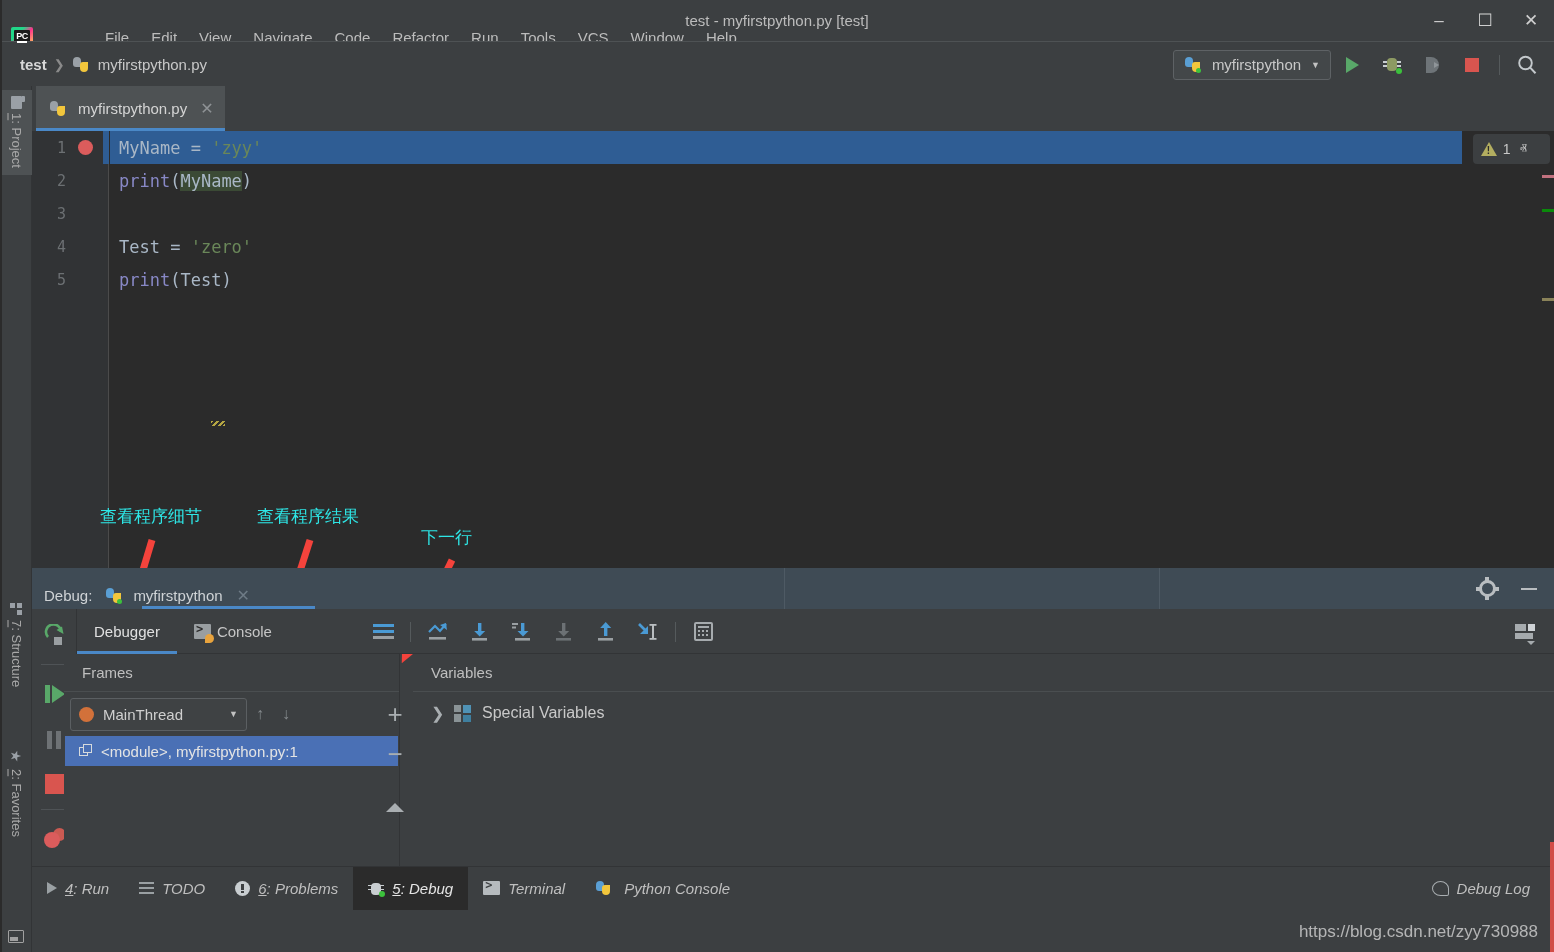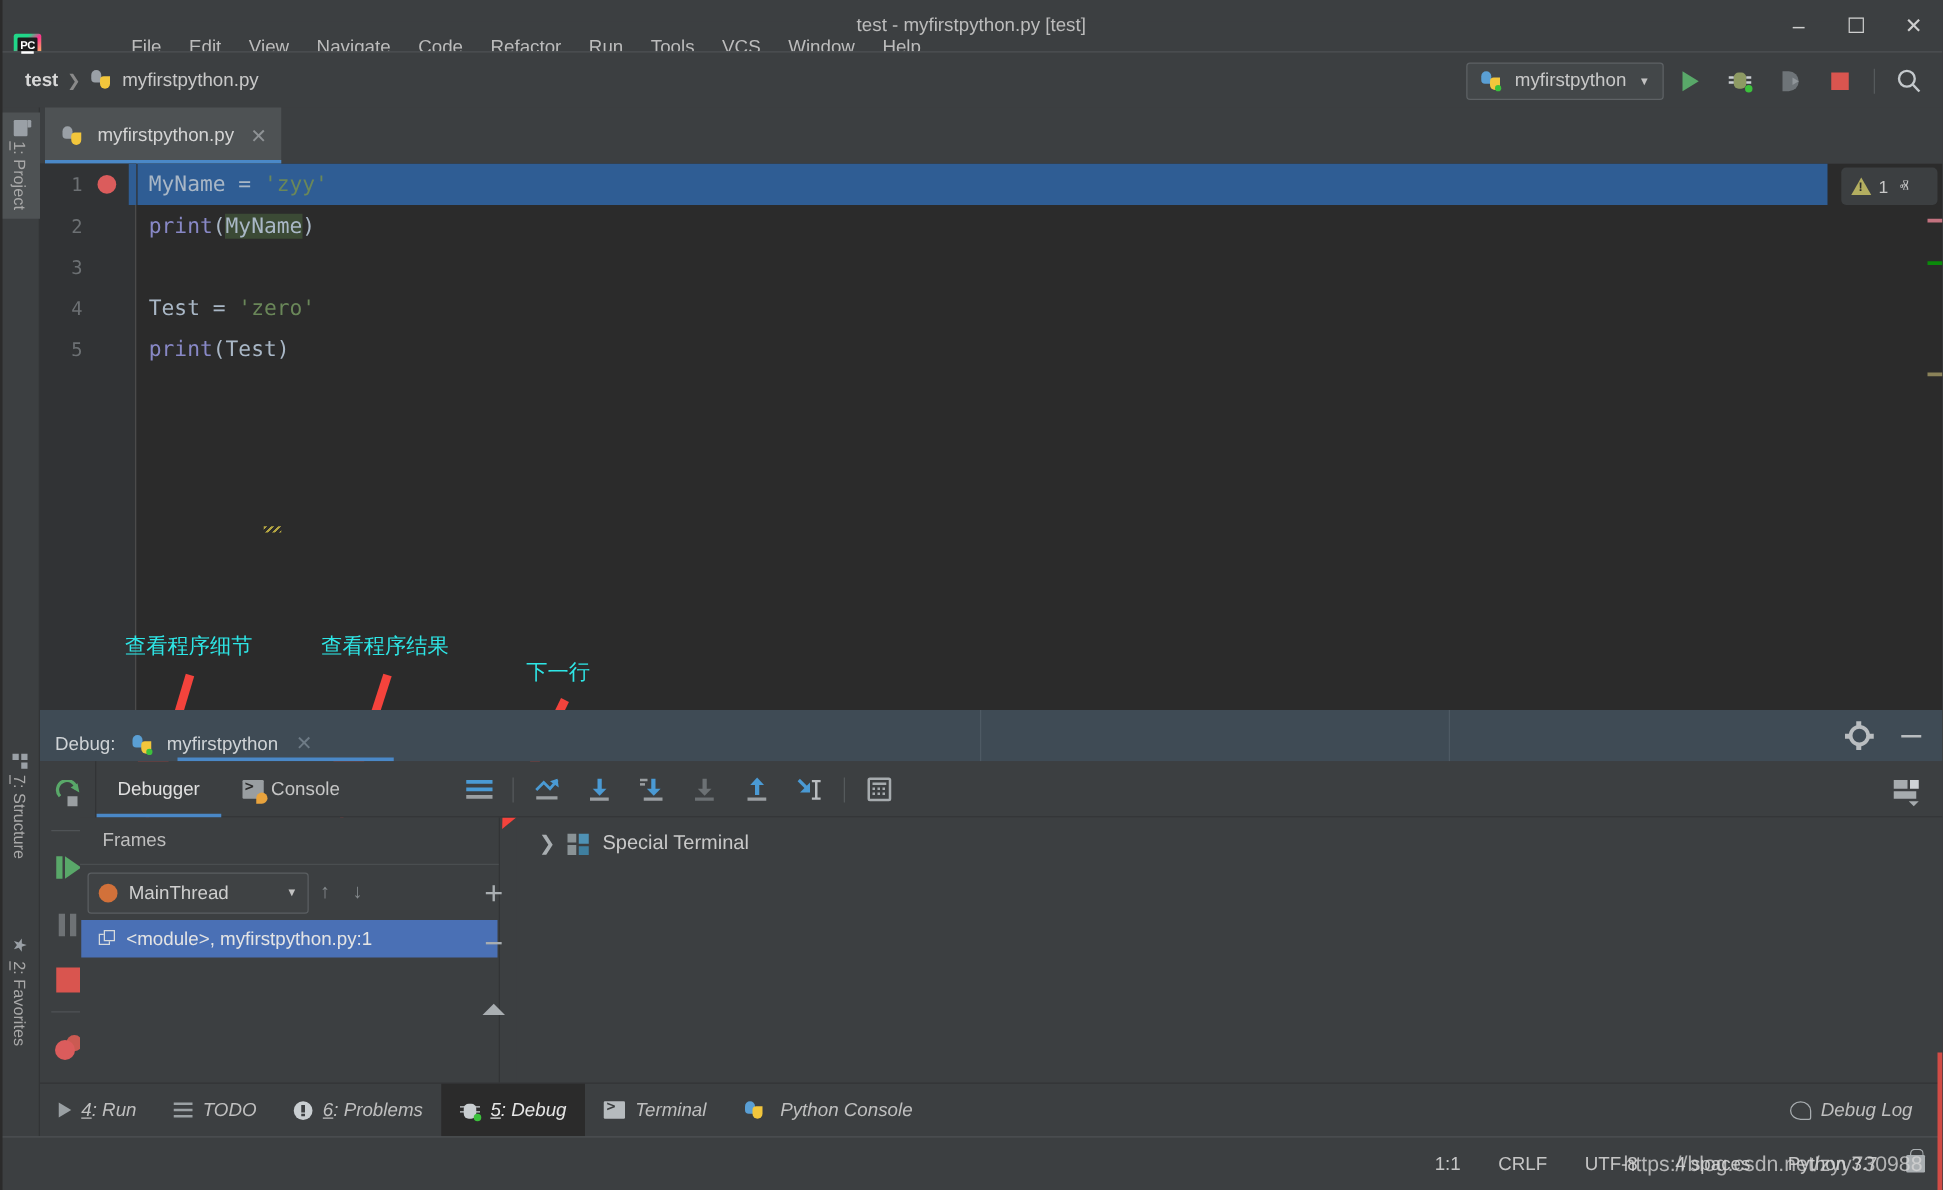--- a/index.html
+++ b/index.html
@@ -798,25 +798,26 @@
     <div class="pm-btn">−</div>
   </div>
   <div class="up-tri-btn">
     <span class="up-tri"></span>
   </div>
   <div class="chevs-btn">
     <span class="chevs">»</span>
   </div>
 
   <div class="vars-pane">
+    <div class="pane-hdr">Variables</div>
     <div id="varlist">
         <div class="var-row">
           <span class="tree-chev">❯</span>
           <span class="spvar-ic"></span>
-          <span class="var-label">Special Terminal</span>
+          <span class="var-label">Special Variables</span>
         </div>
       </div>
   </div>
 
   <div class="bottombar" id="bottombar">
       <div class="bb-item">
         <span class="run-tri-sm"></span>
         <span><span class="u">4</span>: Run</span>
       </div>
       <div class="bb-item">
@@ -848,27 +849,17 @@
           <span class="b2"></span>
         </span>
         <span>Python Console</span>
       </div>
       <div class="bb-right">
         <span class="eventlog-ic"></span>
         <span style="font-size:15px;color:#bfbfbf">Debug Log</span>
       </div>
     </div>
 
-  <div class="statusbar">
-    <div class="sb-right">
-      <span class="sb-cell">1:1</span>
-      <span class="sb-cell">CRLF</span>
-      <span class="sb-cell">UTF-8</span>
-      <span class="sb-cell">4 spaces</span>
-      <span class="sb-cell">Python 3.7</span>
-      <span class="lock-ic"></span>
-    </div>
-  </div>
 
   <div class="watermark">https://blog.csdn.net/zyy730988</div>
   <div class="red-edge"></div>
   <div class="tb-edge"></div>
 </div>
 
 </body></html>

